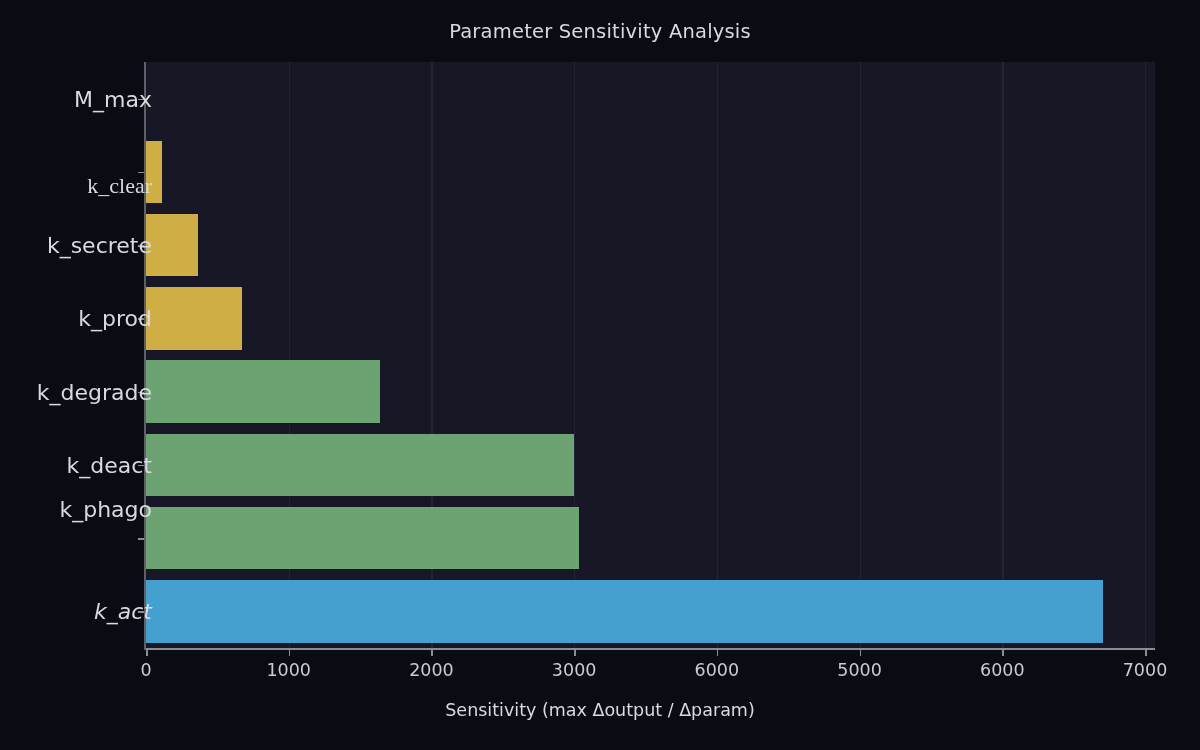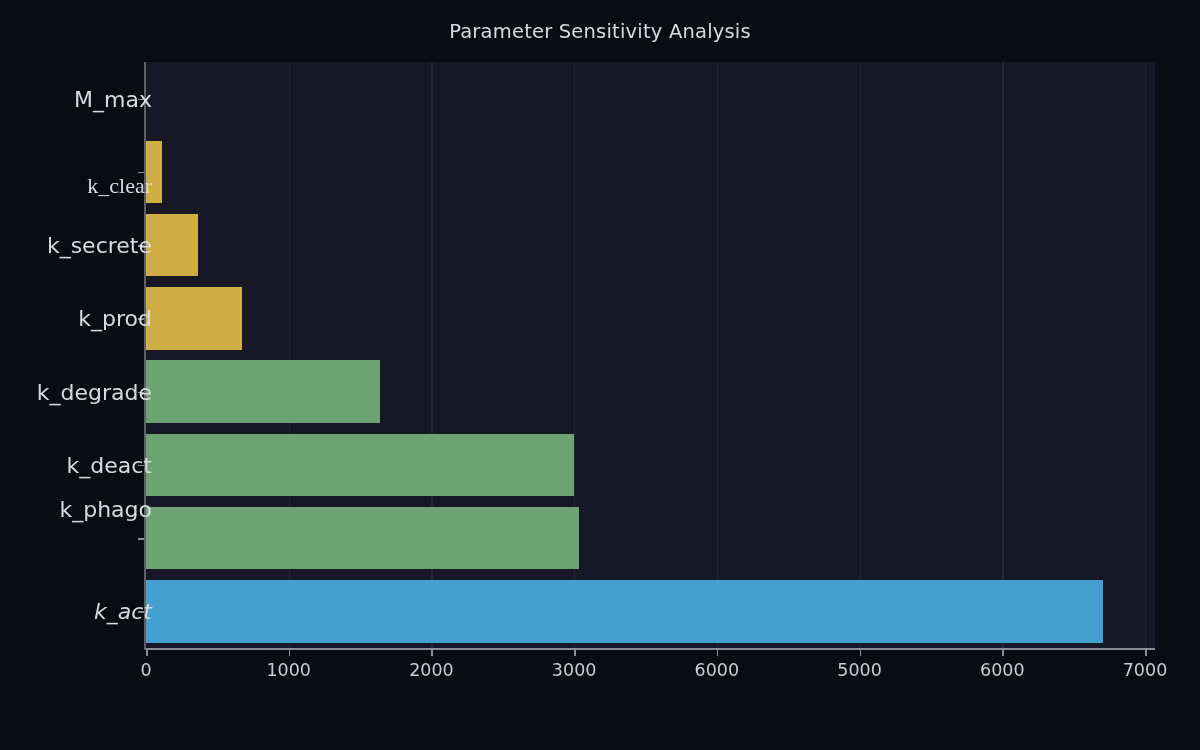--- a/index.html
+++ b/index.html
@@ -193,14 +193,15 @@
       <div class="xtick-mark" style="left: 716.863px;"></div>
       <div class="xtick-label" style="left: 716.863px;">6000</div>
       <div class="xtick-mark" style="left: 859.579px;"></div>
       <div class="xtick-label" style="left: 859.579px;">5000</div>
       <div class="xtick-mark" style="left: 1002.29px;"></div>
       <div class="xtick-label" style="left: 1002.29px;">6000</div>
       <div class="xtick-mark" style="left: 1145.01px;"></div>
       <div class="xtick-label" style="left: 1145.01px;">7000</div>
     </div>
 
+  <div id="xlabel">Sensitivity (max Δoutput / Δparam)</div>
 
 </div>
 
 </body></html>

